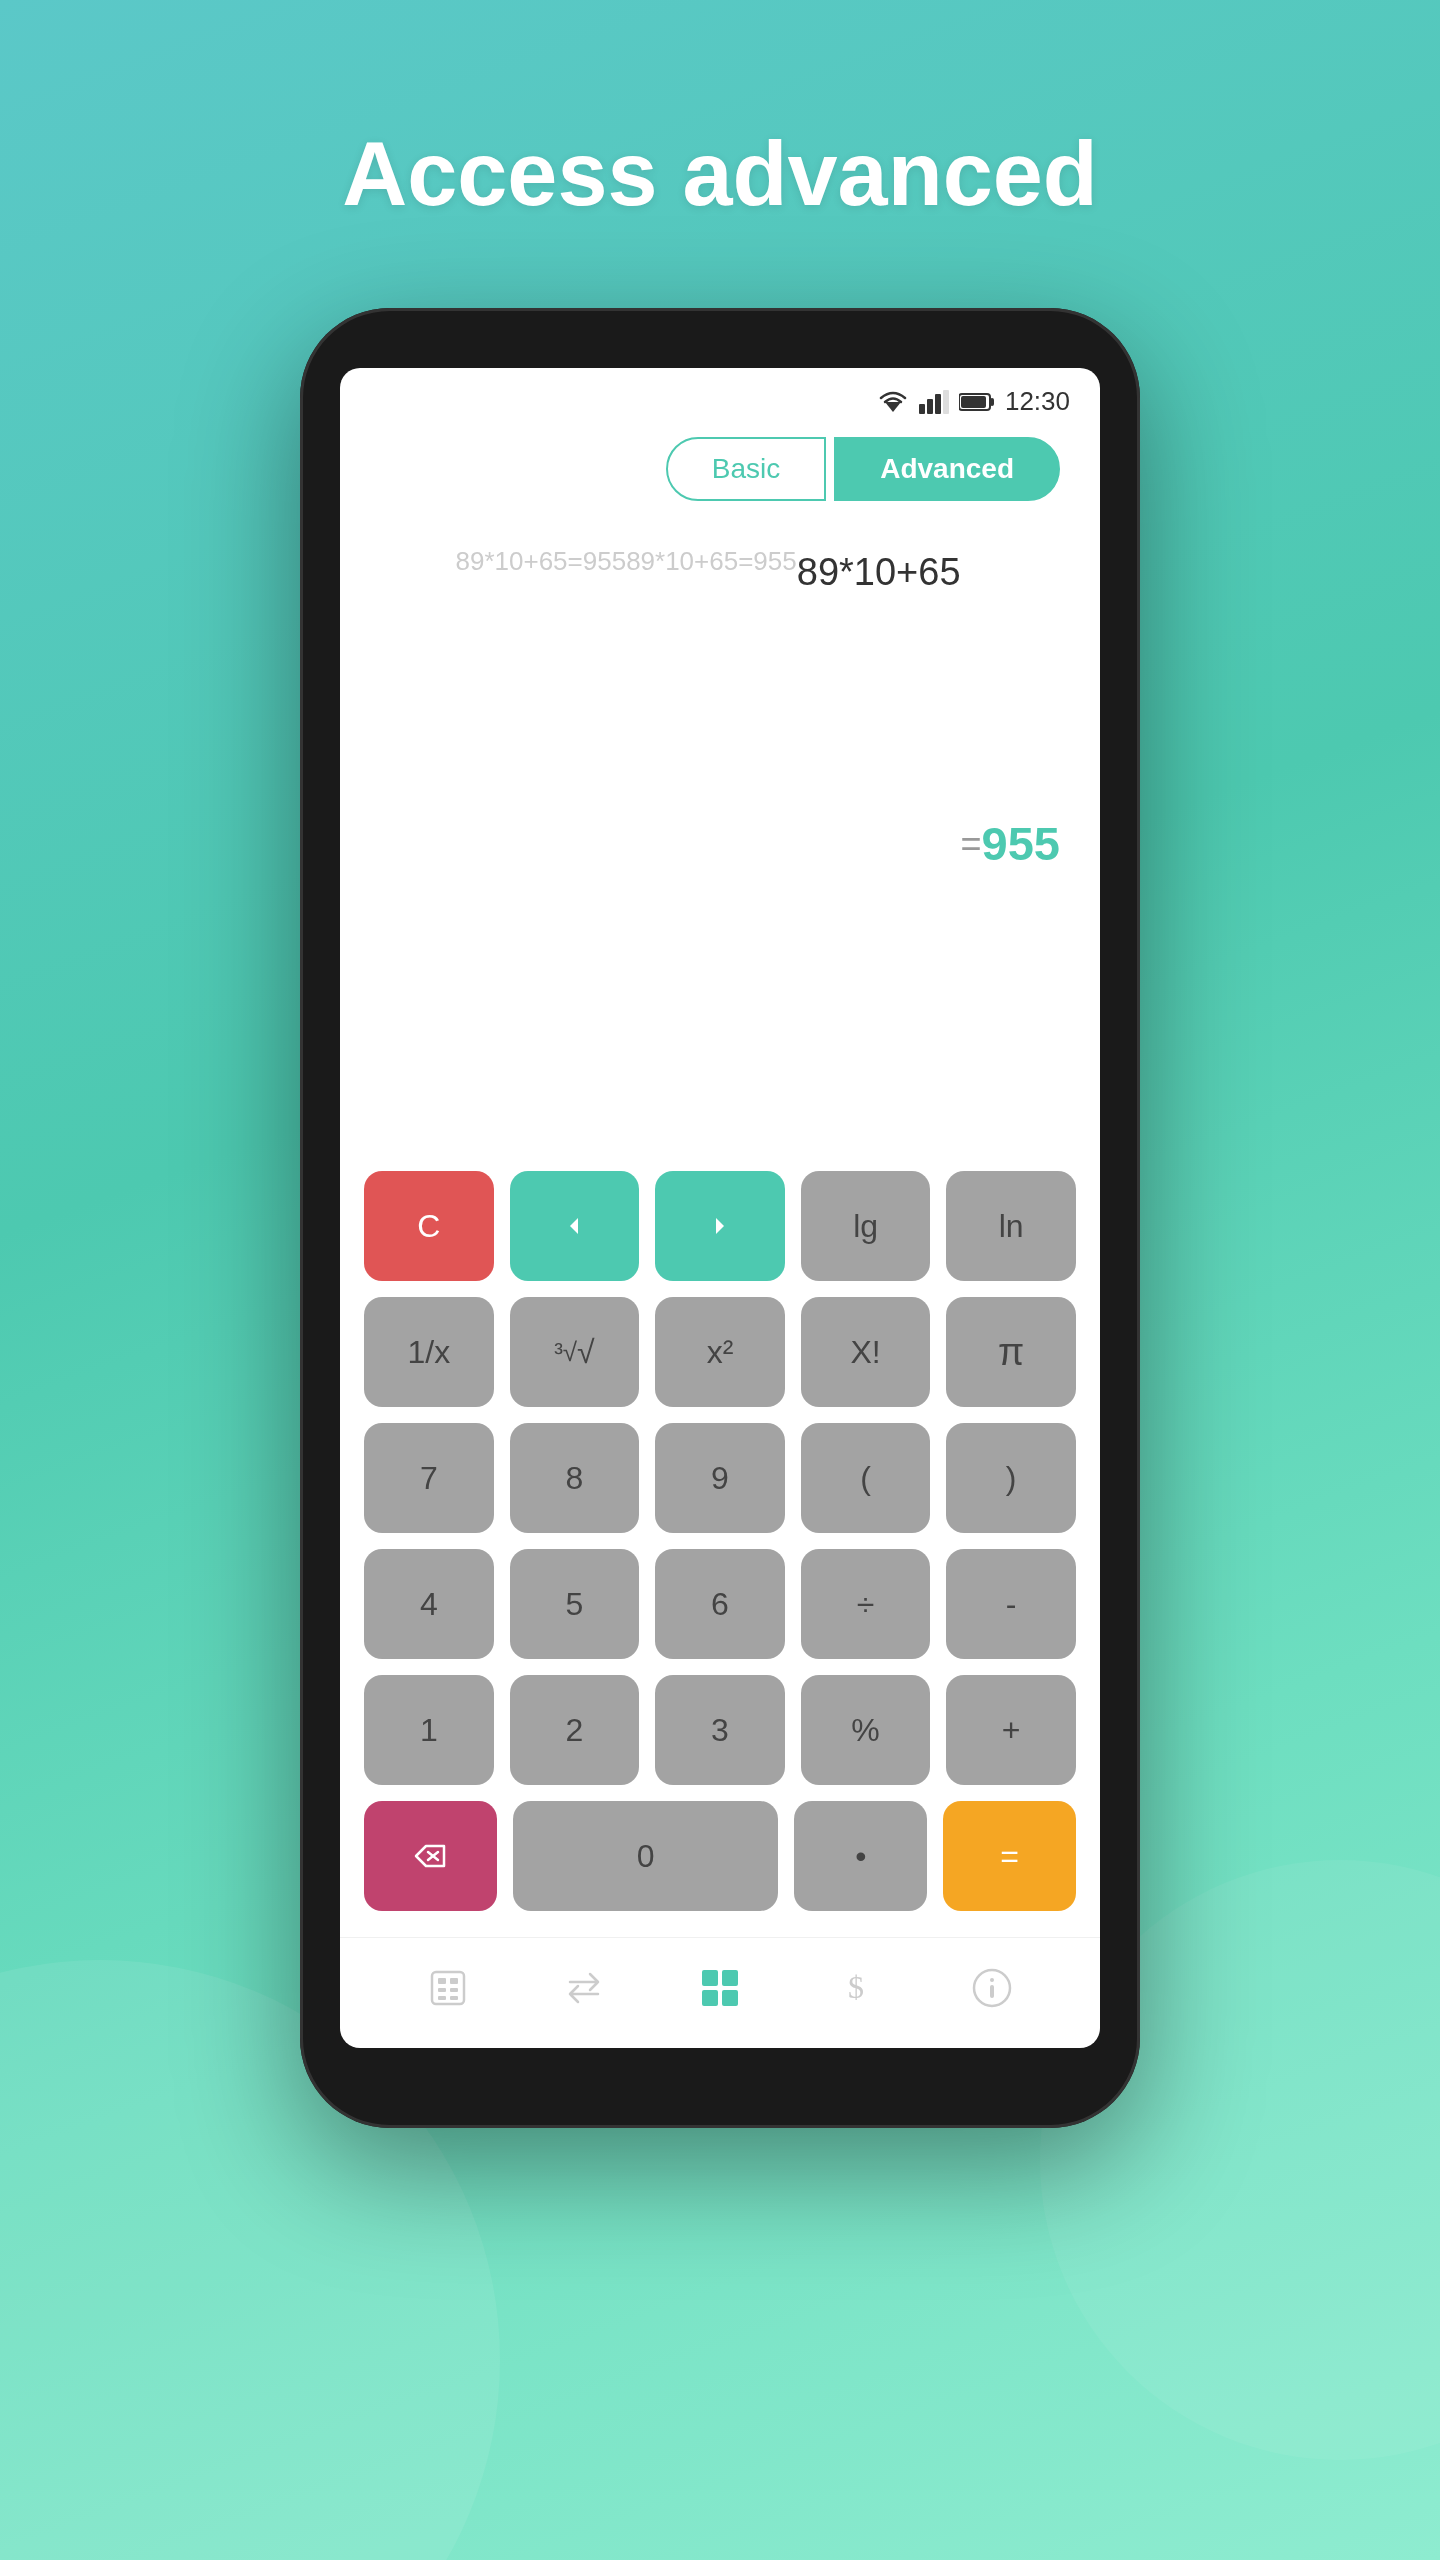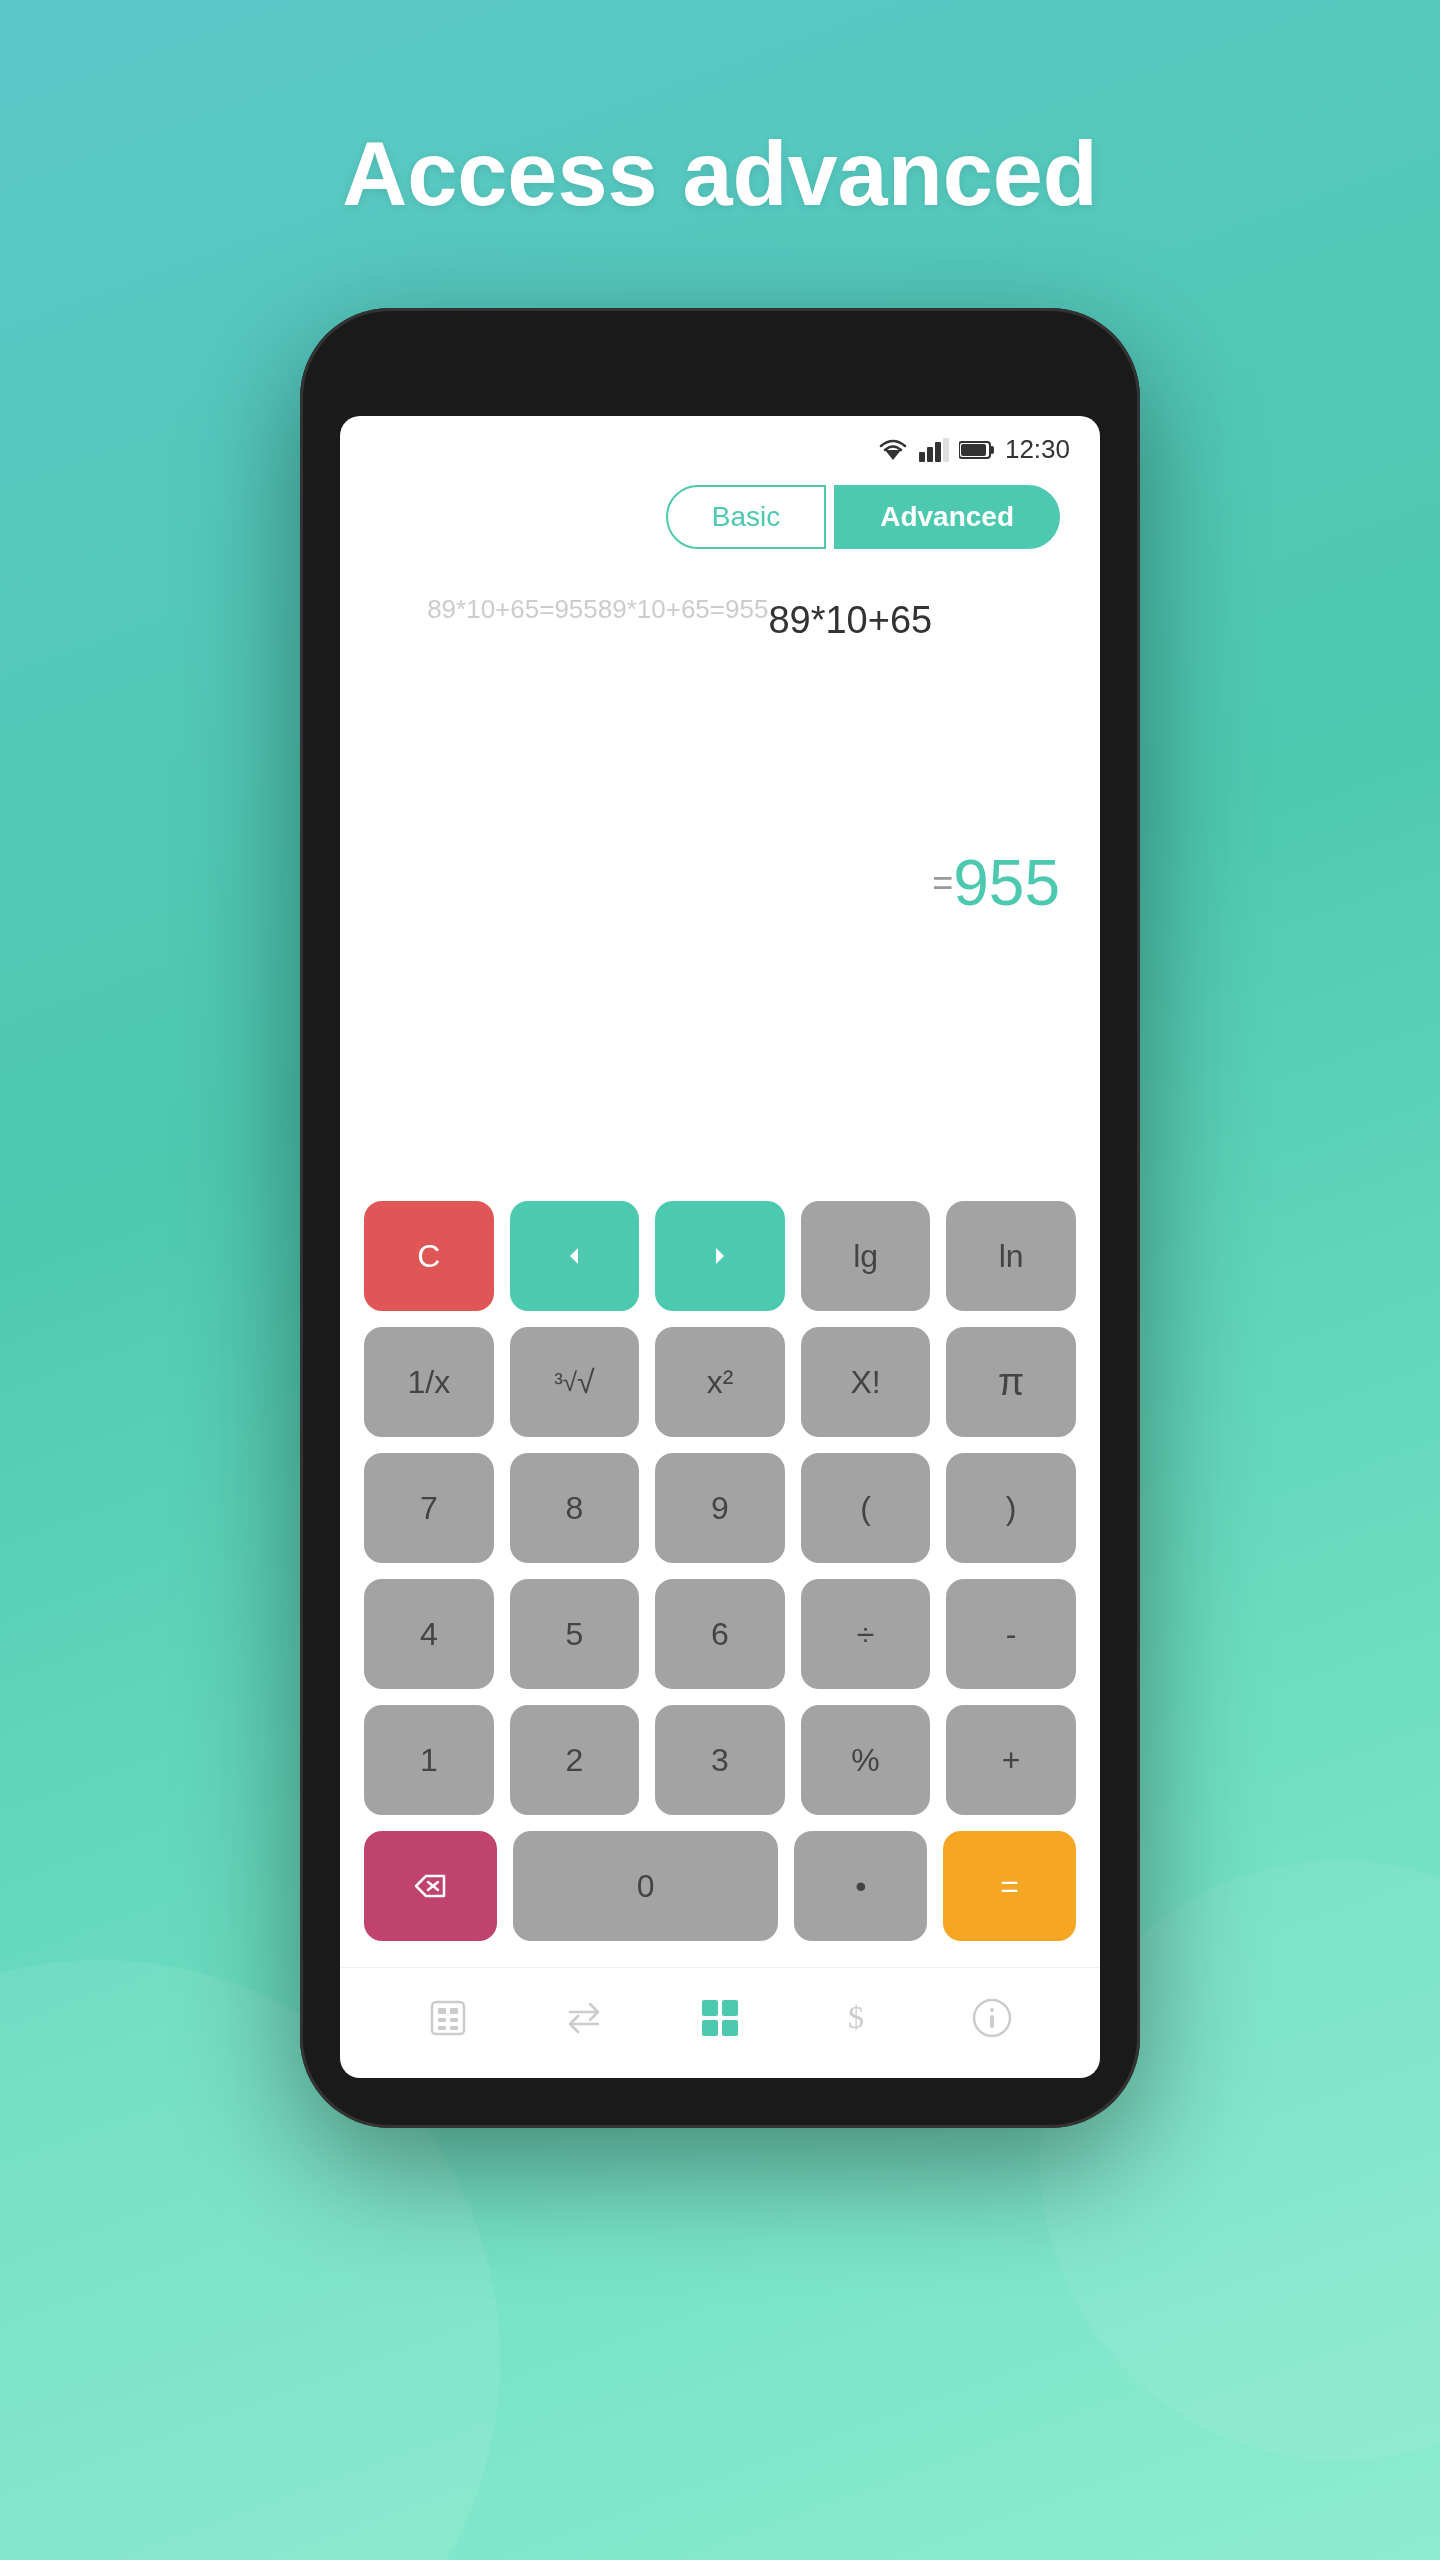--- a/index.html
+++ b/index.html
@@ -40,21 +40,20 @@
     }
 
     .phone-screen {
       width: 760px;
       height: 1680px;
       background: white;
       border-radius: 20px;
       overflow: hidden;
       display: flex;
       flex-direction: column;
-      margin-top: 48px;
     }
 
     
     .status-bar {
       display: flex;
       justify-content: flex-end;
       align-items: center;
       padding: 18px 30px 10px;
       gap: 12px;
     }
@@ -131,22 +130,22 @@
       margin-top: 5px;
     }
 
     .equals-sign {
       color: #999;
       font-size: 36px;
     }
 
     .result-value {
       color: #4dc9b0;
-      font-size: 64px;
-      font-weight: 400;
+      font-size: 47px;
+      font-weight: 700;
     }
 
     
     .keypad {
       padding: 10px 24px 10px;
     }
 
     .key-row {
       display: grid;
       grid-template-columns: repeat(5, 1fr);

